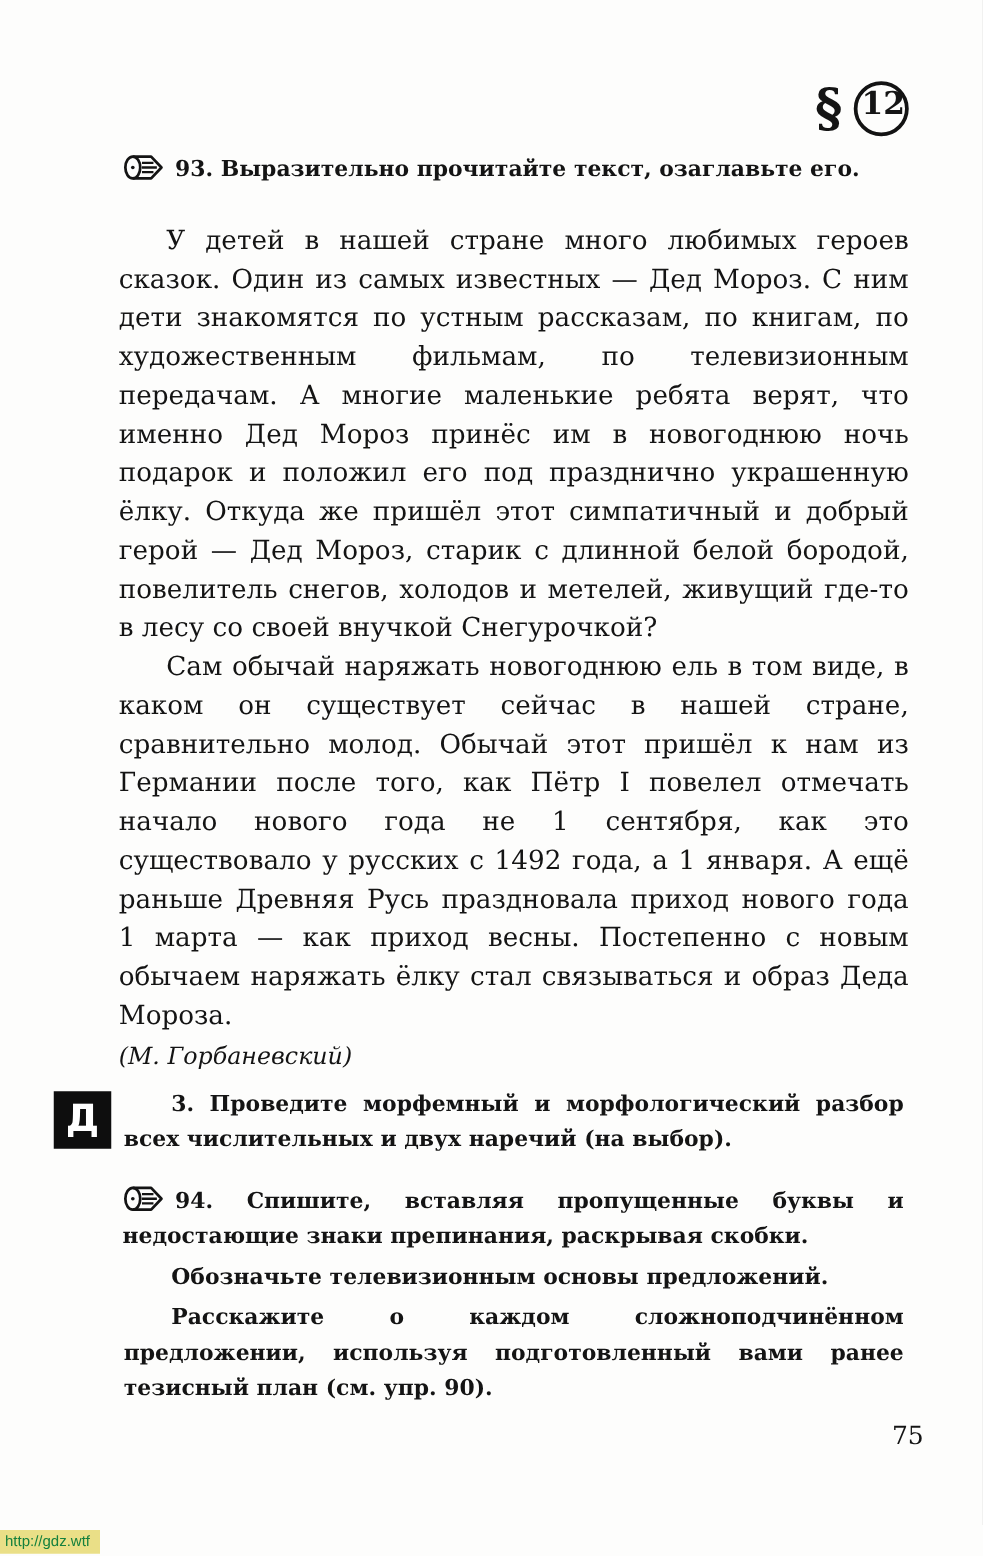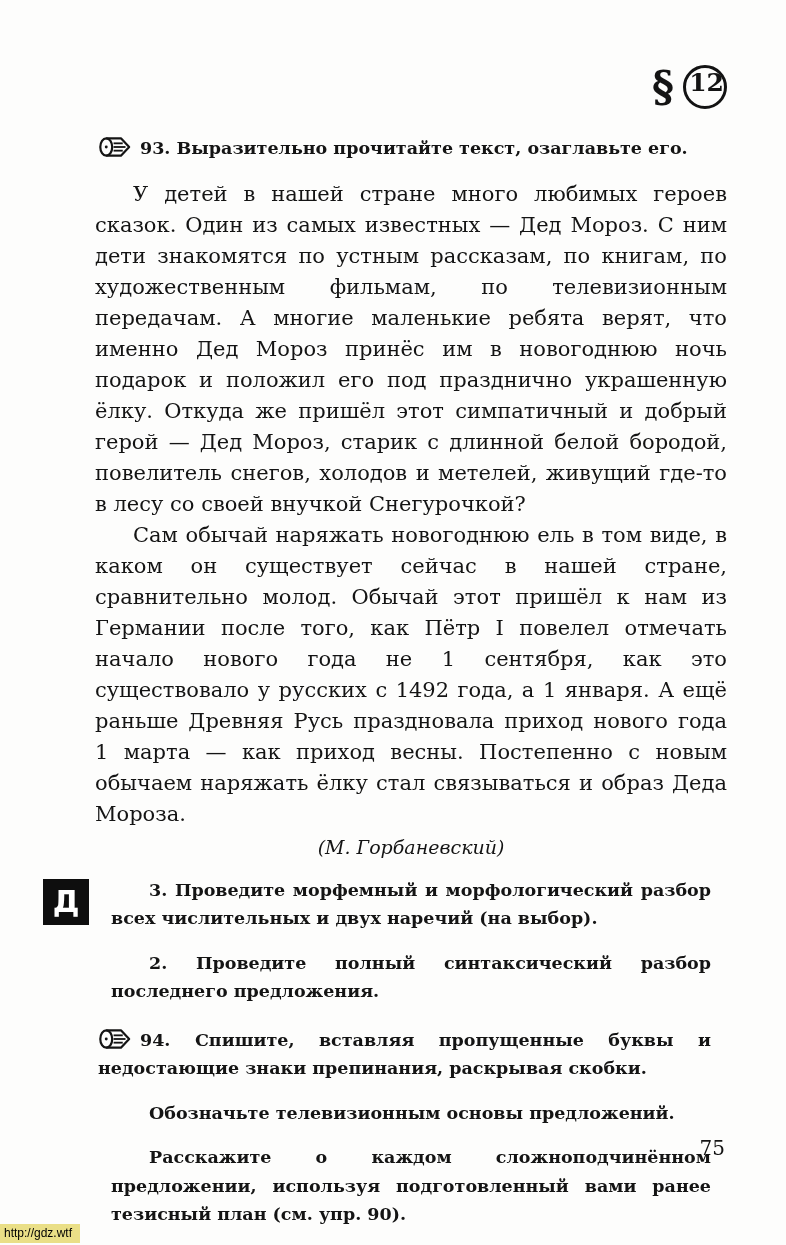--- a/index.html
+++ b/index.html
@@ -22,52 +22,52 @@
   }
   .circle-num{
     display:inline-block;width:38px;height:38px;line-height:38px;
     border:3px solid #131313;border-radius:50%;
     font:700 25px "DejaVu Serif", serif;
     vertical-align:middle;
   }
   
   .instr{
     font:700 17.5px/28.5px "DejaVu Serif", serif;
-    text-align:justify;margin:16px;
+    text-align:justify;margin:4px;
   }
   .indent{text-indent:38px;}
   .ex-head{text-indent:0;margin-left:3px;}
   .ex-icon{display:inline-block;vertical-align:-4px;margin-right:9px;}
   .ex-icon svg{display:block;}
   
   .body{
     font:400 21px/31px "DejaVu Serif", serif;
     text-align:justify;margin:0;
   }
-  .story-first{margin-top:4px;}
+  .story-first{margin-top:26px;}
   .attribution{
     font:italic 400 19px/26px "DejaVu Serif", serif;
-    text-align:center;margin:4px 0 12px;
+    text-align:left;margin:4px 0 12px;
   }
   
   .tasks{position:relative;margin-bottom:20px;}
   .task-badge{
     position:absolute;left:-52px;top:3px;
     width:46px;height:46px;background:#0e0e0e;
     display:flex;align-items:center;justify-content:center;
     font:700 30px "DejaVu Sans", sans-serif;color:#ffffff;
   }
   
   .page-number{
-    position:absolute;top:1136px;right:61px;
+    position:absolute;top:1136px;right:47px;
     font:400 20px "DejaVu Serif", serif;
   }
   .watermark{
     position:absolute;left:0;bottom:2px;
-    background:#eadf87;color:#000000;
+    background:#eadf87;color:#15803d;
     font:400 12px/15px "Liberation Sans", sans-serif;
     padding:2px 8px 2px 4px;
   }
 </style>
 </head>
 <body>
 
 <div class="page">
 
   <div class="section-mark">
@@ -90,21 +90,20 @@
   <p class="body indent story-first">У детей в нашей стране много любимых героев сказок. Один из самых известных — Дед Мороз. С ним дети знакомятся по устным рассказам, по книгам, по художественным фильмам, по телевизионным передачам. А многие маленькие ребята верят, что именно Дед Мороз принёс им в новогоднюю ночь подарок и положил его под празднично украшенную ёлку. Откуда же пришёл этот симпатичный и добрый герой — Дед Мороз, старик с длинной белой бородой, повелитель снегов, холодов и метелей, живущий где-то в лесу со своей внучкой Снегурочкой?</p>
   <p class="body indent">Сам обычай наряжать новогоднюю ель в том виде, в каком он существует сейчас в нашей стране, сравнительно молод. Обычай этот пришёл к нам из Германии после того, как Пётр I повелел отмечать начало нового года не 1 сентября, как это существовало у русских с 1492 года, а 1 января. А ещё раньше Древняя Русь праздновала приход нового года 1 марта — как приход весны. Постепенно с новым обычаем наряжать ёлку стал связываться и образ Деда Мороза.</p>
 
   <p class="attribution">(М. Горбаневский)</p>
 
   <div class="tasks">
     <div class="task-badge">
       <span>Д</span>
     </div>
     <p class="instr indent">3. Проведите морфемный и морфологический разбор всех числительных и двух наречий (на выбор).</p>
-    <p class="instr indent">2. Проведите полный синтаксический разбор последнего предложения.</p>
   </div>
 
   <p class="instr ex-head">
     <span class="ex-icon">
       <svg width="33" height="22" viewBox="0 0 36 24" fill="none" stroke="#141414" stroke-width="2.4" stroke-linejoin="round">
         <ellipse cx="9" cy="12" rx="6.5" ry="9.5"></ellipse>
         <circle cx="9" cy="12" r="1.6" fill="#141414" stroke="none"></circle>
         <path d="M9 2.5 H25 L34 12 L25 21.5 H9"></path>
         <line x1="17" y1="8" x2="27" y2="8" stroke-width="2"></line>
         <line x1="17" y1="12" x2="30" y2="12" stroke-width="2"></line>

